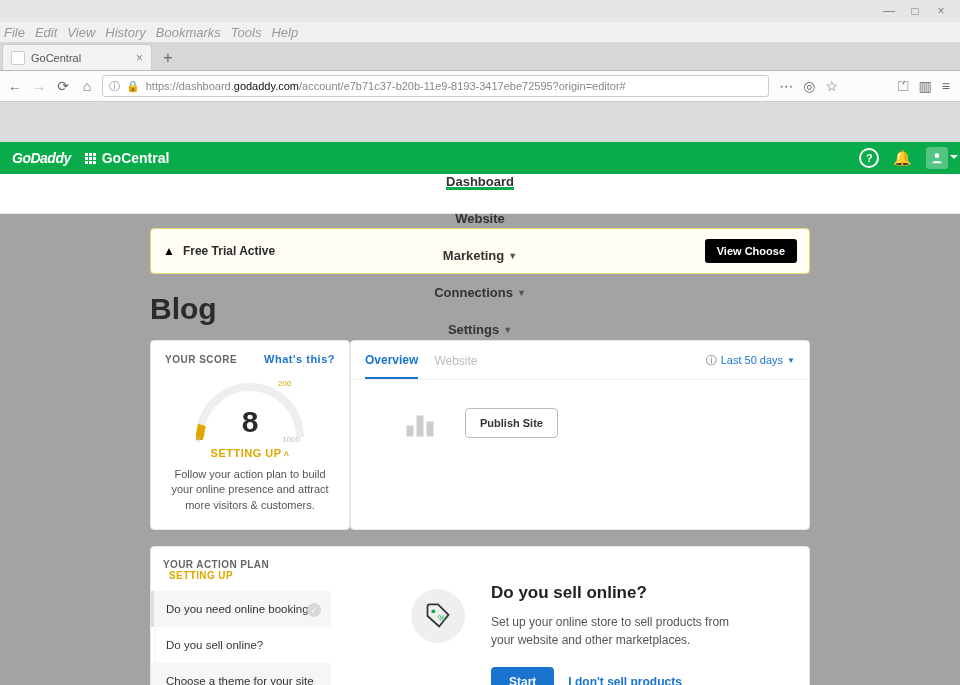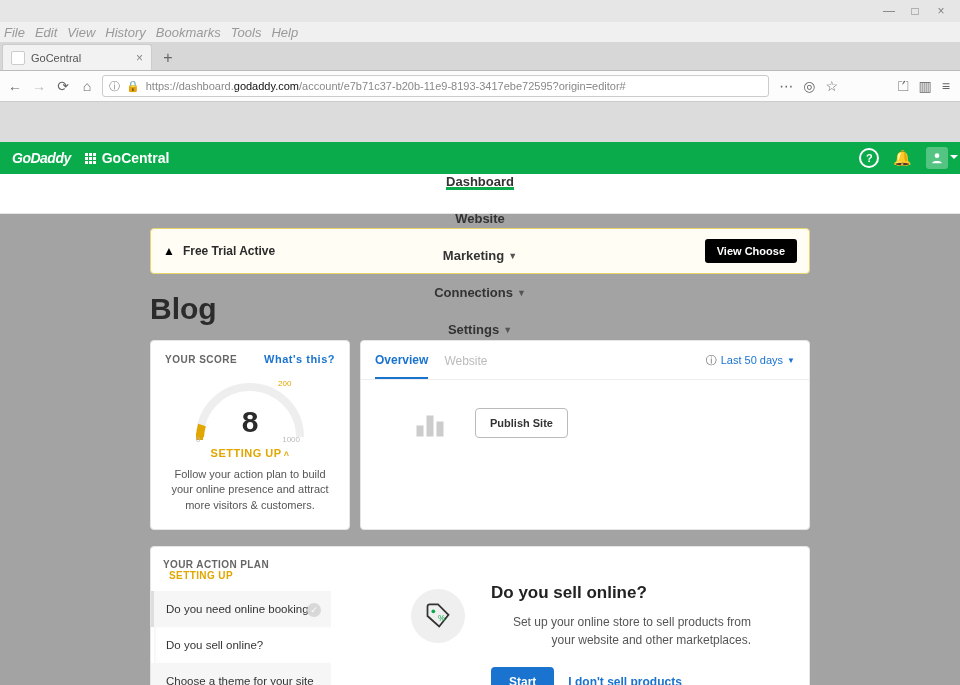--- a/index.html
+++ b/index.html
@@ -54,21 +54,21 @@
   
   .banner-wrap { width: 660px; margin: 14px auto 18px auto; }
   .trial-banner { border: 1px solid #e7d46a; background:#fffdf4; border-radius:4px; padding: 10px 12px; display:flex; align-items:center; font-size:12px; }
   .trial-banner .warn { color:#000; margin-right:8px; }
   .trial-banner strong { margin-right:4px; }
   .trial-banner .btn-plans { margin-left:auto; background:#000; color:#fff; padding:6px 12px; border-radius:3px; font-size:11px; font-weight:600; cursor:pointer;}
 
   .page-title { width:660px; margin: 0 auto 14px auto; font-size:30px; font-weight:bold; color:#2b2b2b; }
 
   
-  .cards-row { width:660px; margin: 0 auto 16px auto; display:flex; gap:10px; }
+  .cards-row { width:660px; margin: 0 auto 16px auto; display:flex; }
   .card { background:#fff; border:1px solid #e5e5e5; border-radius:4px; padding: 12px 14px 16px 14px; }
   .score-card { width: 200px; text-align:center; }
   .score-head { display:flex; justify-content:space-between; align-items:center; font-size:10px; font-weight:700; color:#666; margin-bottom:12px; letter-spacing:0.5px;}
   .score-head a { color:#1a73cf; font-weight:600; font-size:11px; text-decoration:none; }
   .gauge { width:120px; height:70px; margin: 6px auto 0 auto; position:relative; }
   .gauge svg { width:120px; height:70px; }
   .gauge .score-num { position:absolute; top:28px; left:0; right:0; font-size:30px; font-weight:bold; color:#2b2b2b; }
   .gauge .tick-min { position:absolute; left:6px; top:58px; font-size:8px; color:#bbb; }
   .gauge .tick-200 { position:absolute; left:88px; top:2px; font-size:8px; color:#e1a600; }
   .gauge .tick-max { position:absolute; right:10px; top:58px; font-size:8px; color:#bbb; }
@@ -95,21 +95,21 @@
   .plan-head { padding: 12px 12px 10px 12px; font-size:10px; font-weight:700; color:#666; letter-spacing:0.4px;}
   .plan-head .status { color:#e1a600; margin-left:6px; }
   .plan-step { padding: 12px 12px; font-size:11.5px; color:#333; border-left:3px solid transparent; cursor:pointer; position:relative;}
   .plan-step.completed { background:#f6f6f6; border-left-color:#ddd; }
   .plan-step.completed .check { position:absolute; right:10px; top:12px; width:14px; height:14px; background:#d8d8d8; border-radius:50%; display:flex; align-items:center; justify-content:center; color:#fff; font-size:9px;}
   .plan-step.active { background:#fff; border-left-color:#fff; font-weight:400; box-shadow: 2px 0 4px -2px rgba(0,0,0,0.08) inset;}
   .plan-step:not(.active):not(.completed){ background:#f6f6f6;}
   .plan-right { flex:1; padding: 36px 30px 36px 24px; display:flex; align-items:flex-start; gap:26px; }
   .plan-icon-circle { width:54px; height:54px; border-radius:50%; background:#efefef; display:flex; align-items:center; justify-content:center; margin-left:56px; margin-top:6px; flex-shrink:0;}
   .plan-texts h3 { font-size:17px; font-weight:600; color:#222; margin-bottom:10px; }
-  .plan-texts p { font-size:12px; color:#555; line-height:1.5; margin-bottom:18px; max-width:260px;text-align:right;}
+  .plan-texts p { font-size:12px; color:#555; line-height:1.5; margin-bottom:18px; max-width:260px;}
   .plan-actions { display:flex; align-items:center; gap:14px; }
   .start-btn { background:#1a73cf; color:#fff; border:none; border-radius:4px; padding:8px 18px; font-size:12px; font-weight:600; cursor:pointer;}
   .link-alt { color:#1a73cf; font-size:12px; font-weight:600; cursor:pointer; }
 
 </style>
 </head>
 <body>
 
 <div class="os-titlebar">
   <span class="win-btn">—</span>

